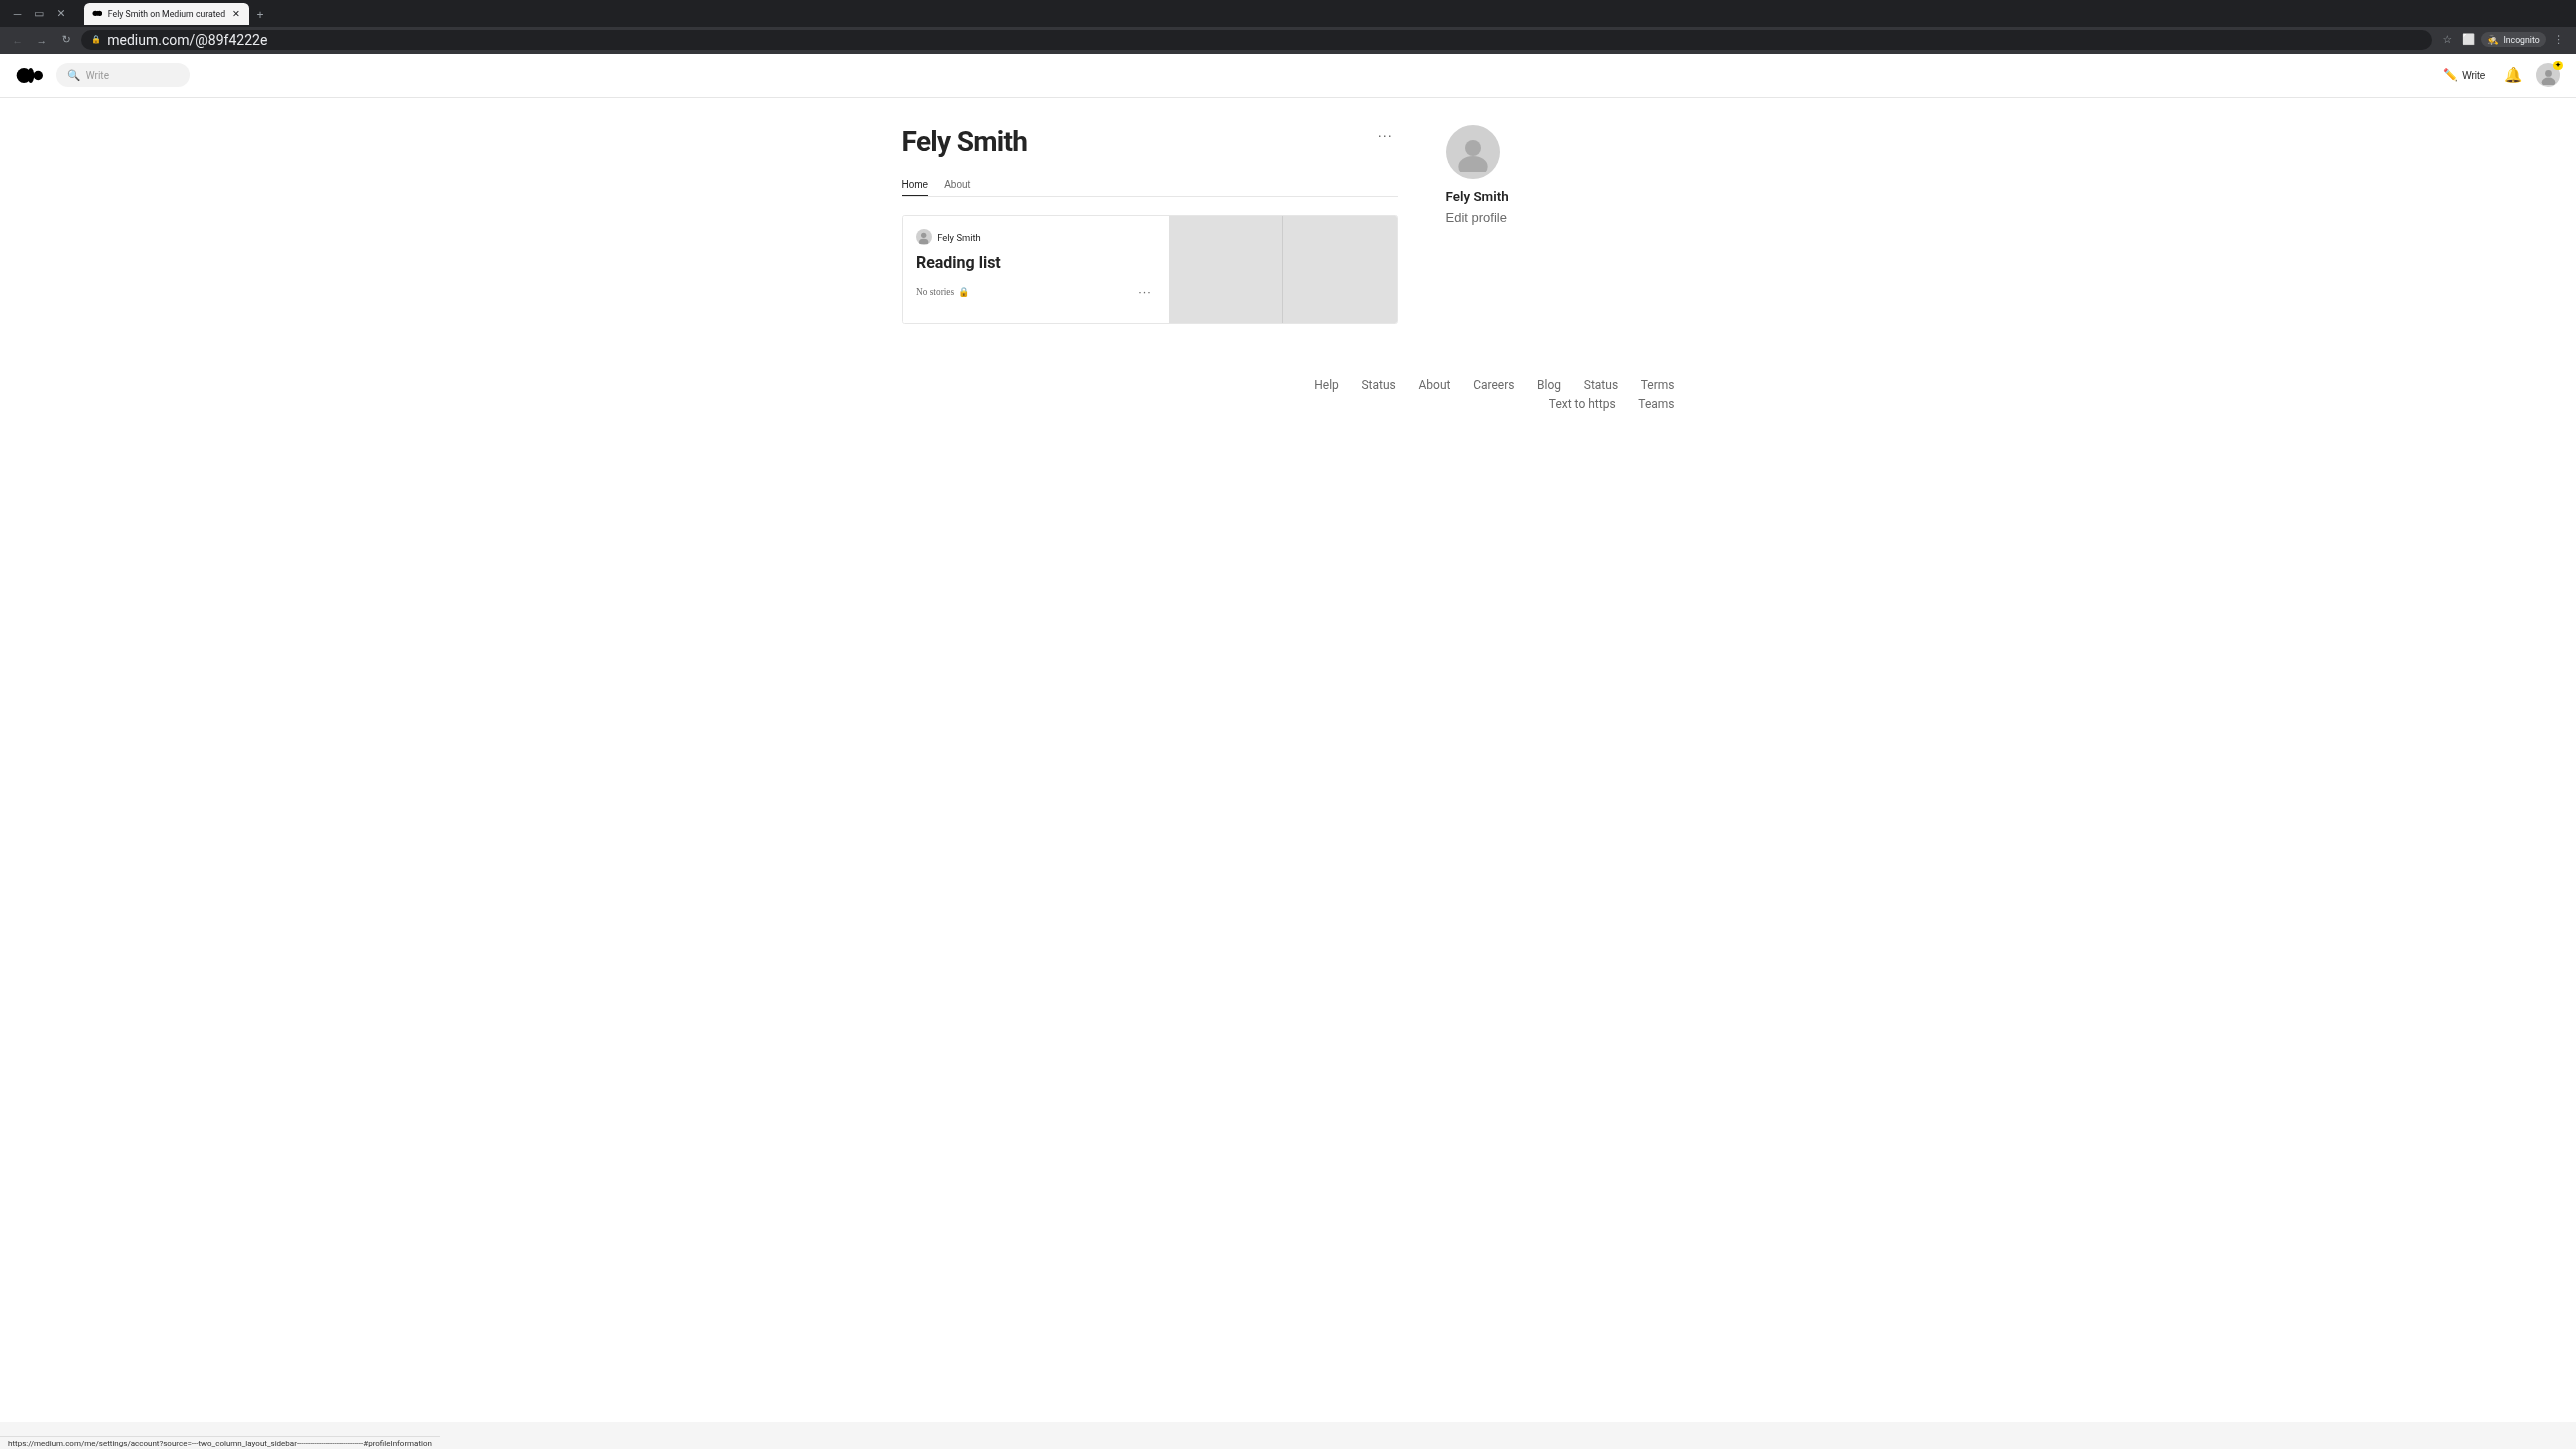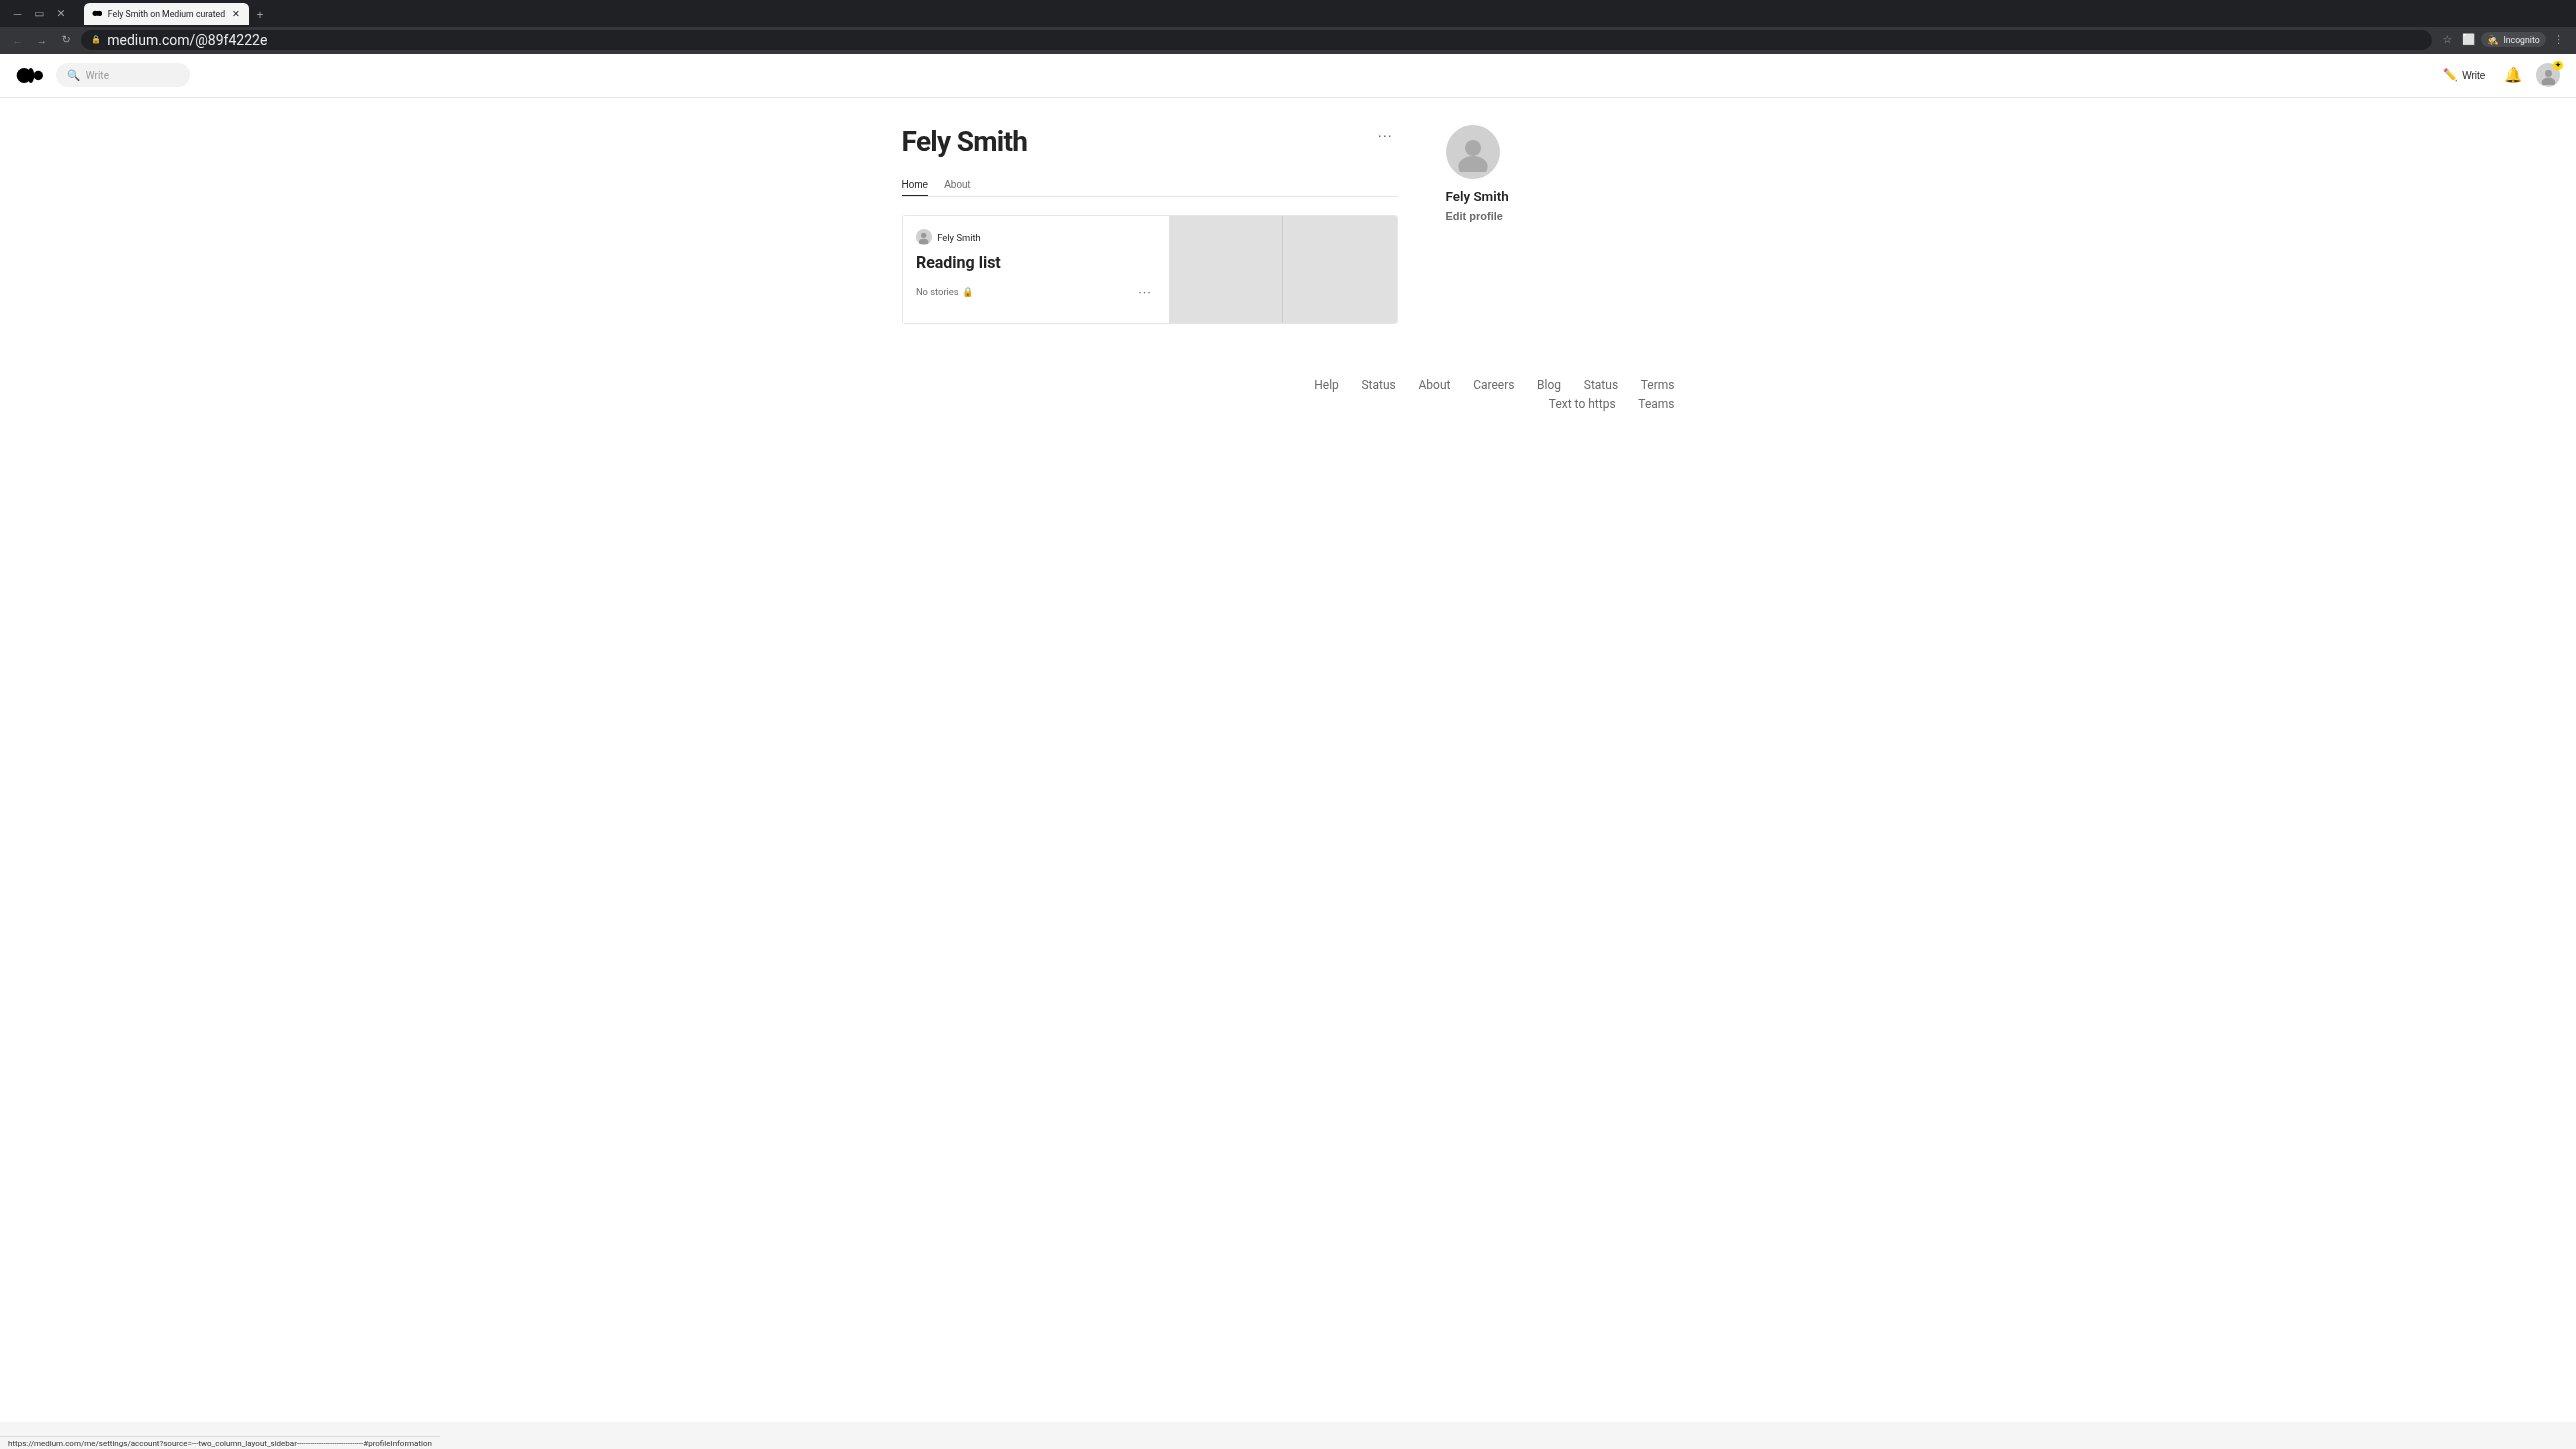--- a/index.html
+++ b/index.html
@@ -388,20 +388,21 @@
       align-items: center;
       justify-content: space-between;
     }
 
     .card-no-stories {
       display: flex;
       align-items: center;
       gap: 4px;
       color: #6b6b6b;
       font-size: 9.4px;
+      font-family: Liberation Serif, serif;
     }
 
     .lock-icon {
       font-size: 9.4px;
       color: #9b9b9b;
     }
 
     .card-more-btn {
       background: none;
       border: none;
@@ -449,25 +450,24 @@
       font-size: 13.4px;
       font-weight: 600;
       color: #242424;
       margin-bottom: 5.4px;
     }
 
     .sidebar-edit-profile {
       background: none;
       border: none;
       cursor: pointer;
-      font-size: 11px;
+      font-size: 13px;
       color: #6b6b6b;
       padding: 0;
       text-decoration: none;
-      font-weight: bold;
     }
 
     
     .medium-footer {
       padding: 27px 16px 13.4px;
       text-align: right;
       max-width: 805px;
       margin: 0 auto;
     }
 

